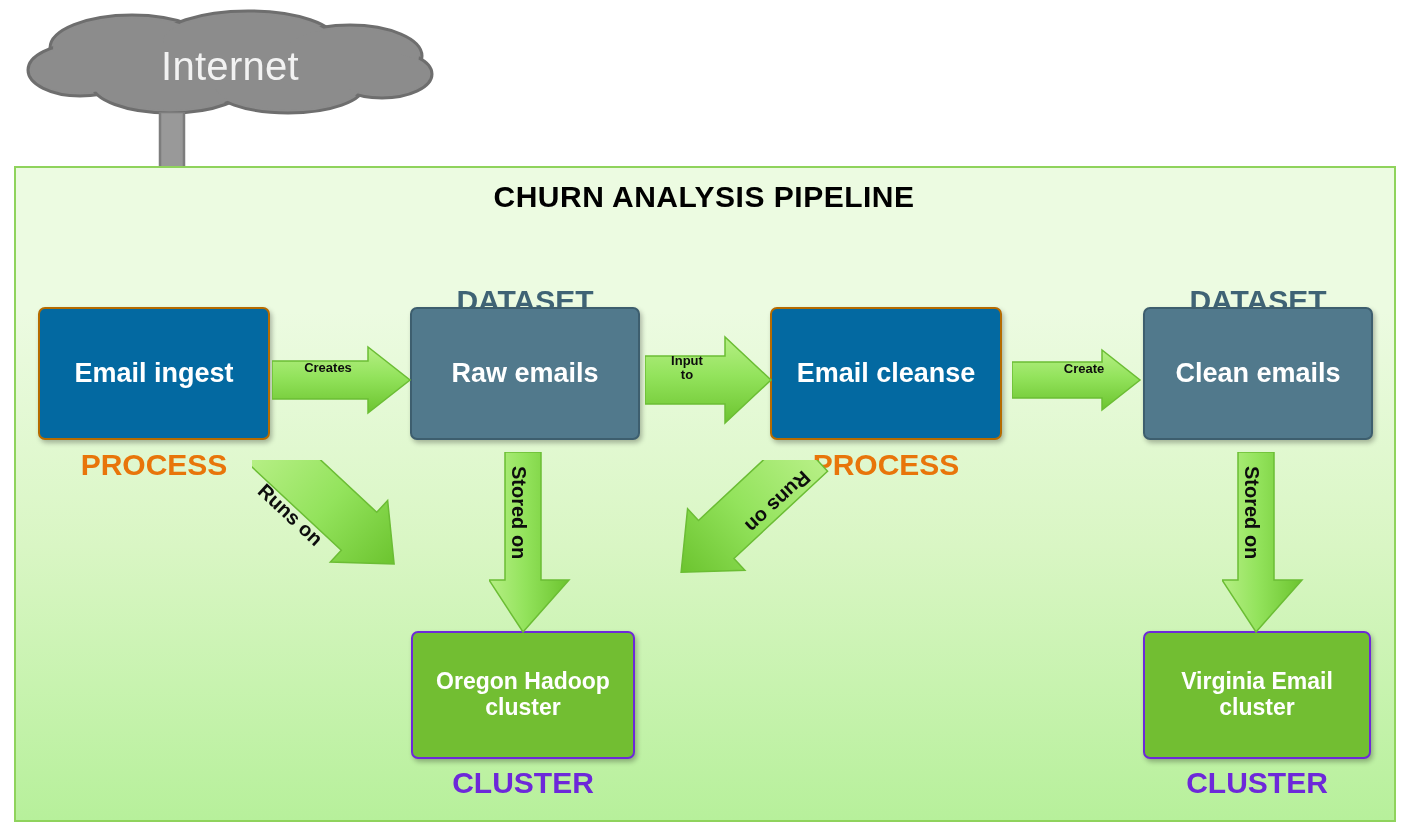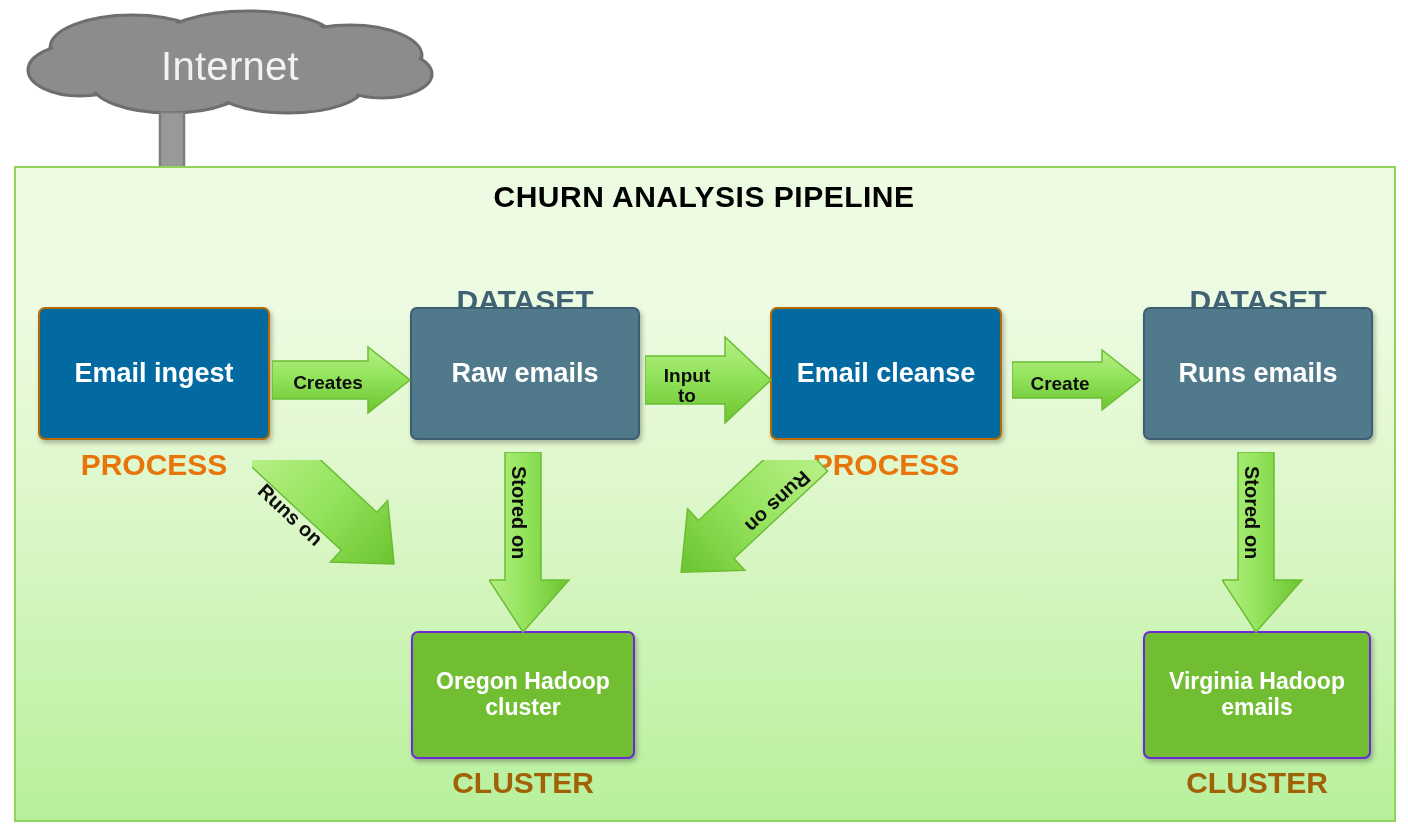--- a/index.html
+++ b/index.html
@@ -112,41 +112,40 @@
   .caption.process-cap {
     color: #e8750a;
     font-size: 30px;
   }
   .caption.dataset-cap {
     color: #3f6375;
     font-size: 30px;
     margin-top: 12px;
   }
   .caption.cluster-cap {
-    color: #a16207;
+    color: #6d28d9;
     font-size: 30px;
   }
 
   
   .arrow-svg {
     position: absolute;
     overflow: visible;
   }
   .arrow-text {
     position: absolute;
     font-weight: bold;
     color: #0d0d0d;
     text-align: center;
     line-height: 1.05;
     pointer-events: none;
     white-space: pre-line;
   }
   .arrow-text.h {
-    font-size: 19px;
-    margin-top: 12px;
+    font-size: 13px;
   }
   .arrow-text.v {
     font-size: 20px;
   }
   .arrow-text.d {
     font-size: 20px;
   }
 </style>
 </head>
 <body>
@@ -199,30 +198,30 @@
   <div class="node dataset" style="left:410px; top:307px; width:230px; height:133px;">
     <span>Raw emails</span>
   </div>
 
   <div class="node process" style="left:770px; top:307px; width:232px; height:133px;">
     <span>Email cleanse</span>
   </div>
   <div class="caption process-cap" style="left:770px; top:448px; width:232px;">PROCESS</div>
 
   <div class="node dataset" style="left:1143px; top:307px; width:230px; height:133px;">
-    <span>Runs emails</span>
+    <span>Clean emails</span>
   </div>
 
   <div class="node cluster" style="left:411px; top:631px; width:224px; height:128px;">
     <span>Oregon Hadoop cluster</span>
   </div>
   <div class="caption cluster-cap" style="left:411px; top:766px; width:224px;">CLUSTER</div>
 
   <div class="node cluster" style="left:1143px; top:631px; width:228px; height:128px;">
-    <span>Virginia Hadoop emails</span>
+    <span>Virginia Email cluster</span>
   </div>
   <div class="caption cluster-cap" style="left:1143px; top:766px; width:228px;">CLUSTER</div>
 
   <div class="arrow-svg" style="left:272px; top:345px; width:140px; height:70px;">
     <svg width="140" height="70" viewBox="0 0 140 70">
       <defs>
         <linearGradient id="gh1" x1="0" y1="0" x2="0" y2="1">
           <stop offset="0%" stop-color="#b6ef85"></stop>
           <stop offset="45%" stop-color="#93e35c"></stop>
           <stop offset="100%" stop-color="#6cc42f"></stop>
@@ -253,21 +252,21 @@
       <defs>
         <linearGradient id="gh3" x1="0" y1="0" x2="0" y2="1">
           <stop offset="0%" stop-color="#b6ef85"></stop>
           <stop offset="45%" stop-color="#93e35c"></stop>
           <stop offset="100%" stop-color="#6cc42f"></stop>
         </linearGradient>
       </defs>
       <polygon points="0,14 90,14 90,2 128,32 90,62 90,50 0,50" fill="url(#gh3)" stroke="#6bbd34" stroke-width="1.5"></polygon>
     </svg>
   </div>
-  <div class="arrow-text h" style="left:1016px; top:362px; width:88px;">Create</div>
+  <div class="arrow-text h" style="left:1040px; top:362px; width:88px;">Create</div>
 
   <div class="arrow-svg" style="left:252px; top:460px; width:190px; height:180px;">
     <svg width="190" height="180" viewBox="0 0 190 180">
       <defs>
         <linearGradient id="gd1" x1="0" y1="0" x2="1" y2="0">
           <stop offset="0%" stop-color="#b6ef85"></stop>
           <stop offset="50%" stop-color="#93e35c"></stop>
           <stop offset="100%" stop-color="#6cc42f"></stop>
         </linearGradient>
       </defs>

